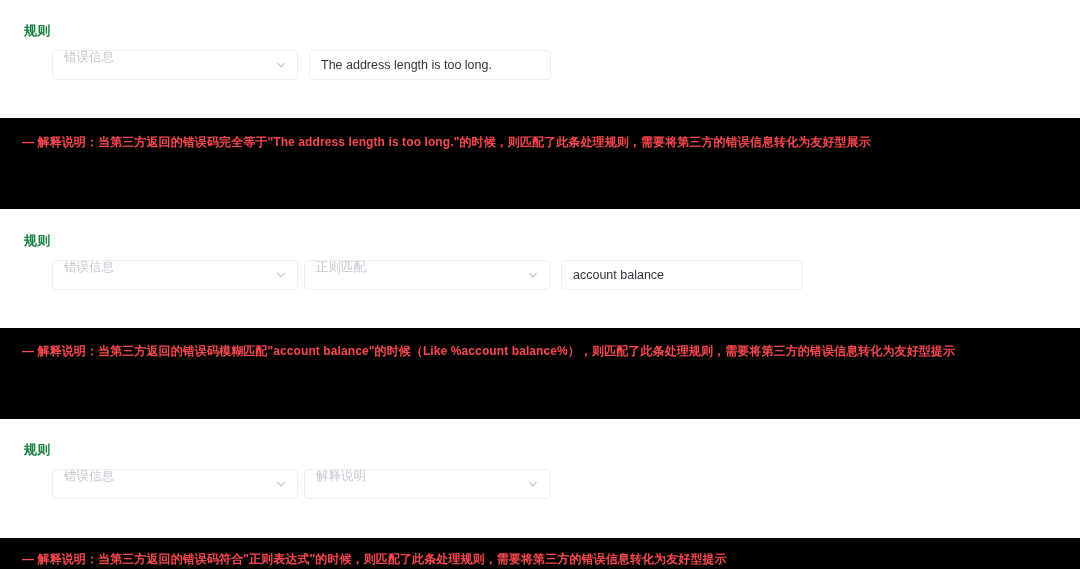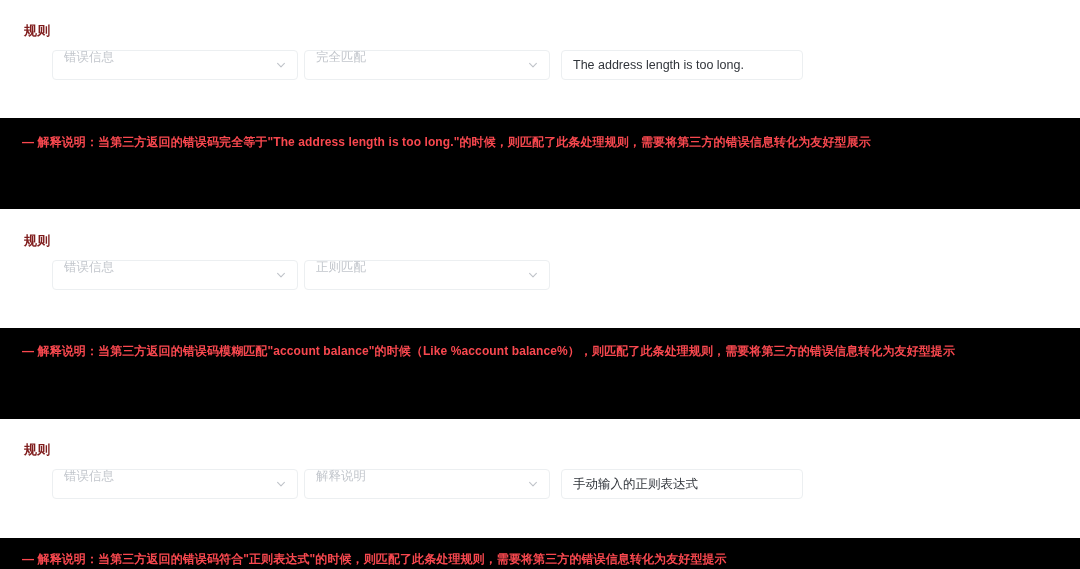--- a/index.html
+++ b/index.html
@@ -27,21 +27,21 @@
     width: 1080px;
     background: #ffffff;
   }
 
   .rule-title {
     position: absolute;
     left: 24px;
     top: 0;
     font-size: 13px;
     font-weight: bold;
-    color: #7f1d1d;
+    color: #15803d;
     line-height: 18px;
     letter-spacing: 0.2px;
   }
 
   .rule-row {
     position: absolute;
     left: 52px;
     top: 28px;
     display: flex;
     align-items: center;
@@ -134,28 +134,20 @@
 
       <div class="select">
         <span class="ph">错误信息</span>
         <span class="caret">
           <svg width="12" height="12" viewBox="0 0 12 12">
               <path d="M2.6 4.4 L6 7.8 L9.4 4.4" fill="none" stroke="#bfc3c9" stroke-width="1.1" stroke-linecap="round" stroke-linejoin="round"></path>
             </svg>
         </span>
       </div>
 
-      <div class="select">
-        <span class="ph">完全匹配</span>
-        <span class="caret">
-          <svg width="12" height="12" viewBox="0 0 12 12">
-              <path d="M2.6 4.4 L6 7.8 L9.4 4.4" fill="none" stroke="#bfc3c9" stroke-width="1.1" stroke-linecap="round" stroke-linejoin="round"></path>
-            </svg>
-        </span>
-      </div>
 
       <div class="text-input">
         <span class="val">The address length is too long.</span>
       </div>
 
     </div>
   </div>
 
   <div class="explain-band" style="top:118px; height:91px;">
     <div class="explain-text" style="top:17px;">— 解释说明：当第三方返回的错误码完全等于"The address length is too long."的时候，则匹配了此条处理规则，需要将第三方的错误信息转化为友好型展示</div>
@@ -176,20 +168,23 @@
 
       <div class="select">
         <span class="ph">正则匹配</span>
         <span class="caret">
           <svg width="12" height="12" viewBox="0 0 12 12">
               <path d="M2.6 4.4 L6 7.8 L9.4 4.4" fill="none" stroke="#bfc3c9" stroke-width="1.1" stroke-linecap="round" stroke-linejoin="round"></path>
             </svg>
         </span>
       </div>
 
+      <div class="text-input">
+        <span class="val">account balance</span>
+      </div>
 
     </div>
   </div>
 
   <div class="explain-band" style="top:328px; height:91px;">
     <div class="explain-text" style="top:16px;">— 解释说明：当第三方返回的错误码模糊匹配"account balance"的时候（Like %account balance%），则匹配了此条处理规则，需要将第三方的错误信息转化为友好型提示</div>
   </div>
 
   <div class="rule-section" style="top:441px; height:96px;">
     <div class="rule-title">规则</div>
@@ -206,23 +201,20 @@
 
       <div class="select">
         <span class="ph">解释说明</span>
         <span class="caret">
           <svg width="12" height="12" viewBox="0 0 12 12">
               <path d="M2.6 4.4 L6 7.8 L9.4 4.4" fill="none" stroke="#bfc3c9" stroke-width="1.1" stroke-linecap="round" stroke-linejoin="round"></path>
             </svg>
         </span>
       </div>
 
-      <div class="text-input">
-        <span class="val">手动输入的正则表达式</span>
-      </div>
 
     </div>
   </div>
 
   <div class="explain-band" style="top:538px; height:91px;">
     <div class="explain-text" style="top:14px;">— 解释说明：当第三方返回的错误码符合"正则表达式"的时候，则匹配了此条处理规则，需要将第三方的错误信息转化为友好型提示</div>
   </div>
 
 </div>
 

